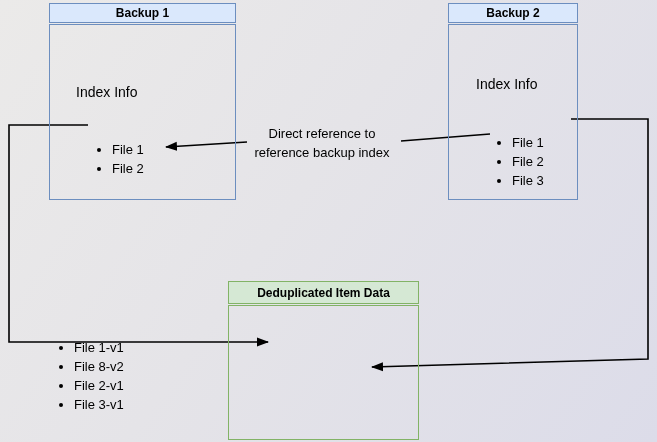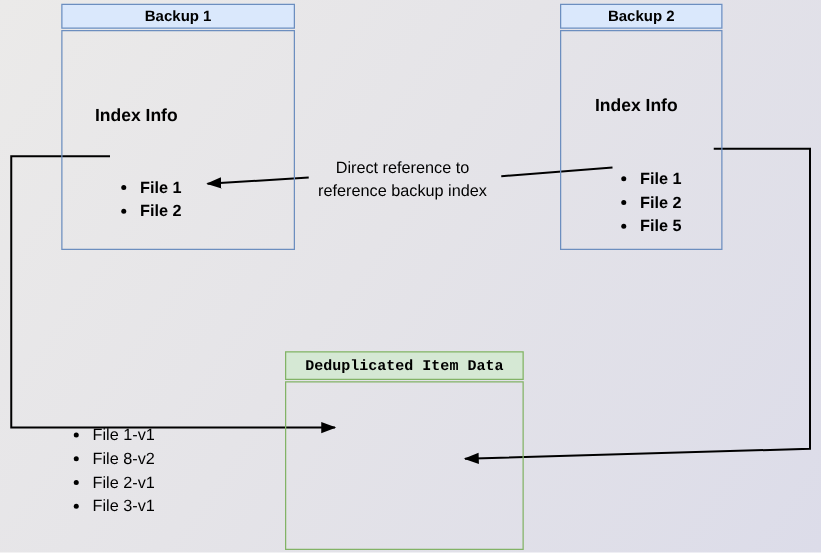--- a/index.html
+++ b/index.html
@@ -21,25 +21,24 @@
     text-align:center;
     font-weight:bold;
     font-size:12px;
     display:flex; align-items:center; justify-content:center;
   }
   .box-body {
     position:relative;
     border:1px solid;
     margin-top:1px;
     background:transparent;
-    font-weight:bold;
   }
   .blue .box-header { background:#dae8fc; border-color:#6c8ebf; }
   .blue .box-body   { border-color:#6c8ebf; }
-  .green .box-header{ background:#d5e8d4; border-color:#82b366;font-family:Liberation Mono, monospace; }
+  .green .box-header{ background:#d5e8d4; border-color:#82b366; }
   .green .box-body  { border-color:#82b366; }
 
   #backup1 { left:49px;  top:3px;   width:187px; }
   #backup1 .box-header { height:20px; }
   #backup1 .box-body   { height:176px; }
 
   #backup2 { left:448px; top:3px;   width:130px; }
   #backup2 .box-header { height:20px; }
   #backup2 .box-body   { height:176px; }
 
@@ -121,21 +120,21 @@
         <div class="li">
           <span class="dot"></span>
           <span>File 1</span>
         </div>
         <div class="li">
           <span class="dot"></span>
           <span>File 2</span>
         </div>
         <div class="li">
           <span class="dot"></span>
-          <span>File 5</span>
+          <span>File 3</span>
         </div>
       </div>
     </div>
   </div>
 
   <div id="dedup" class="box green">
     <div class="box-header">
       <span>Deduplicated Item Data</span>
     </div>
     <div class="box-body"></div>

